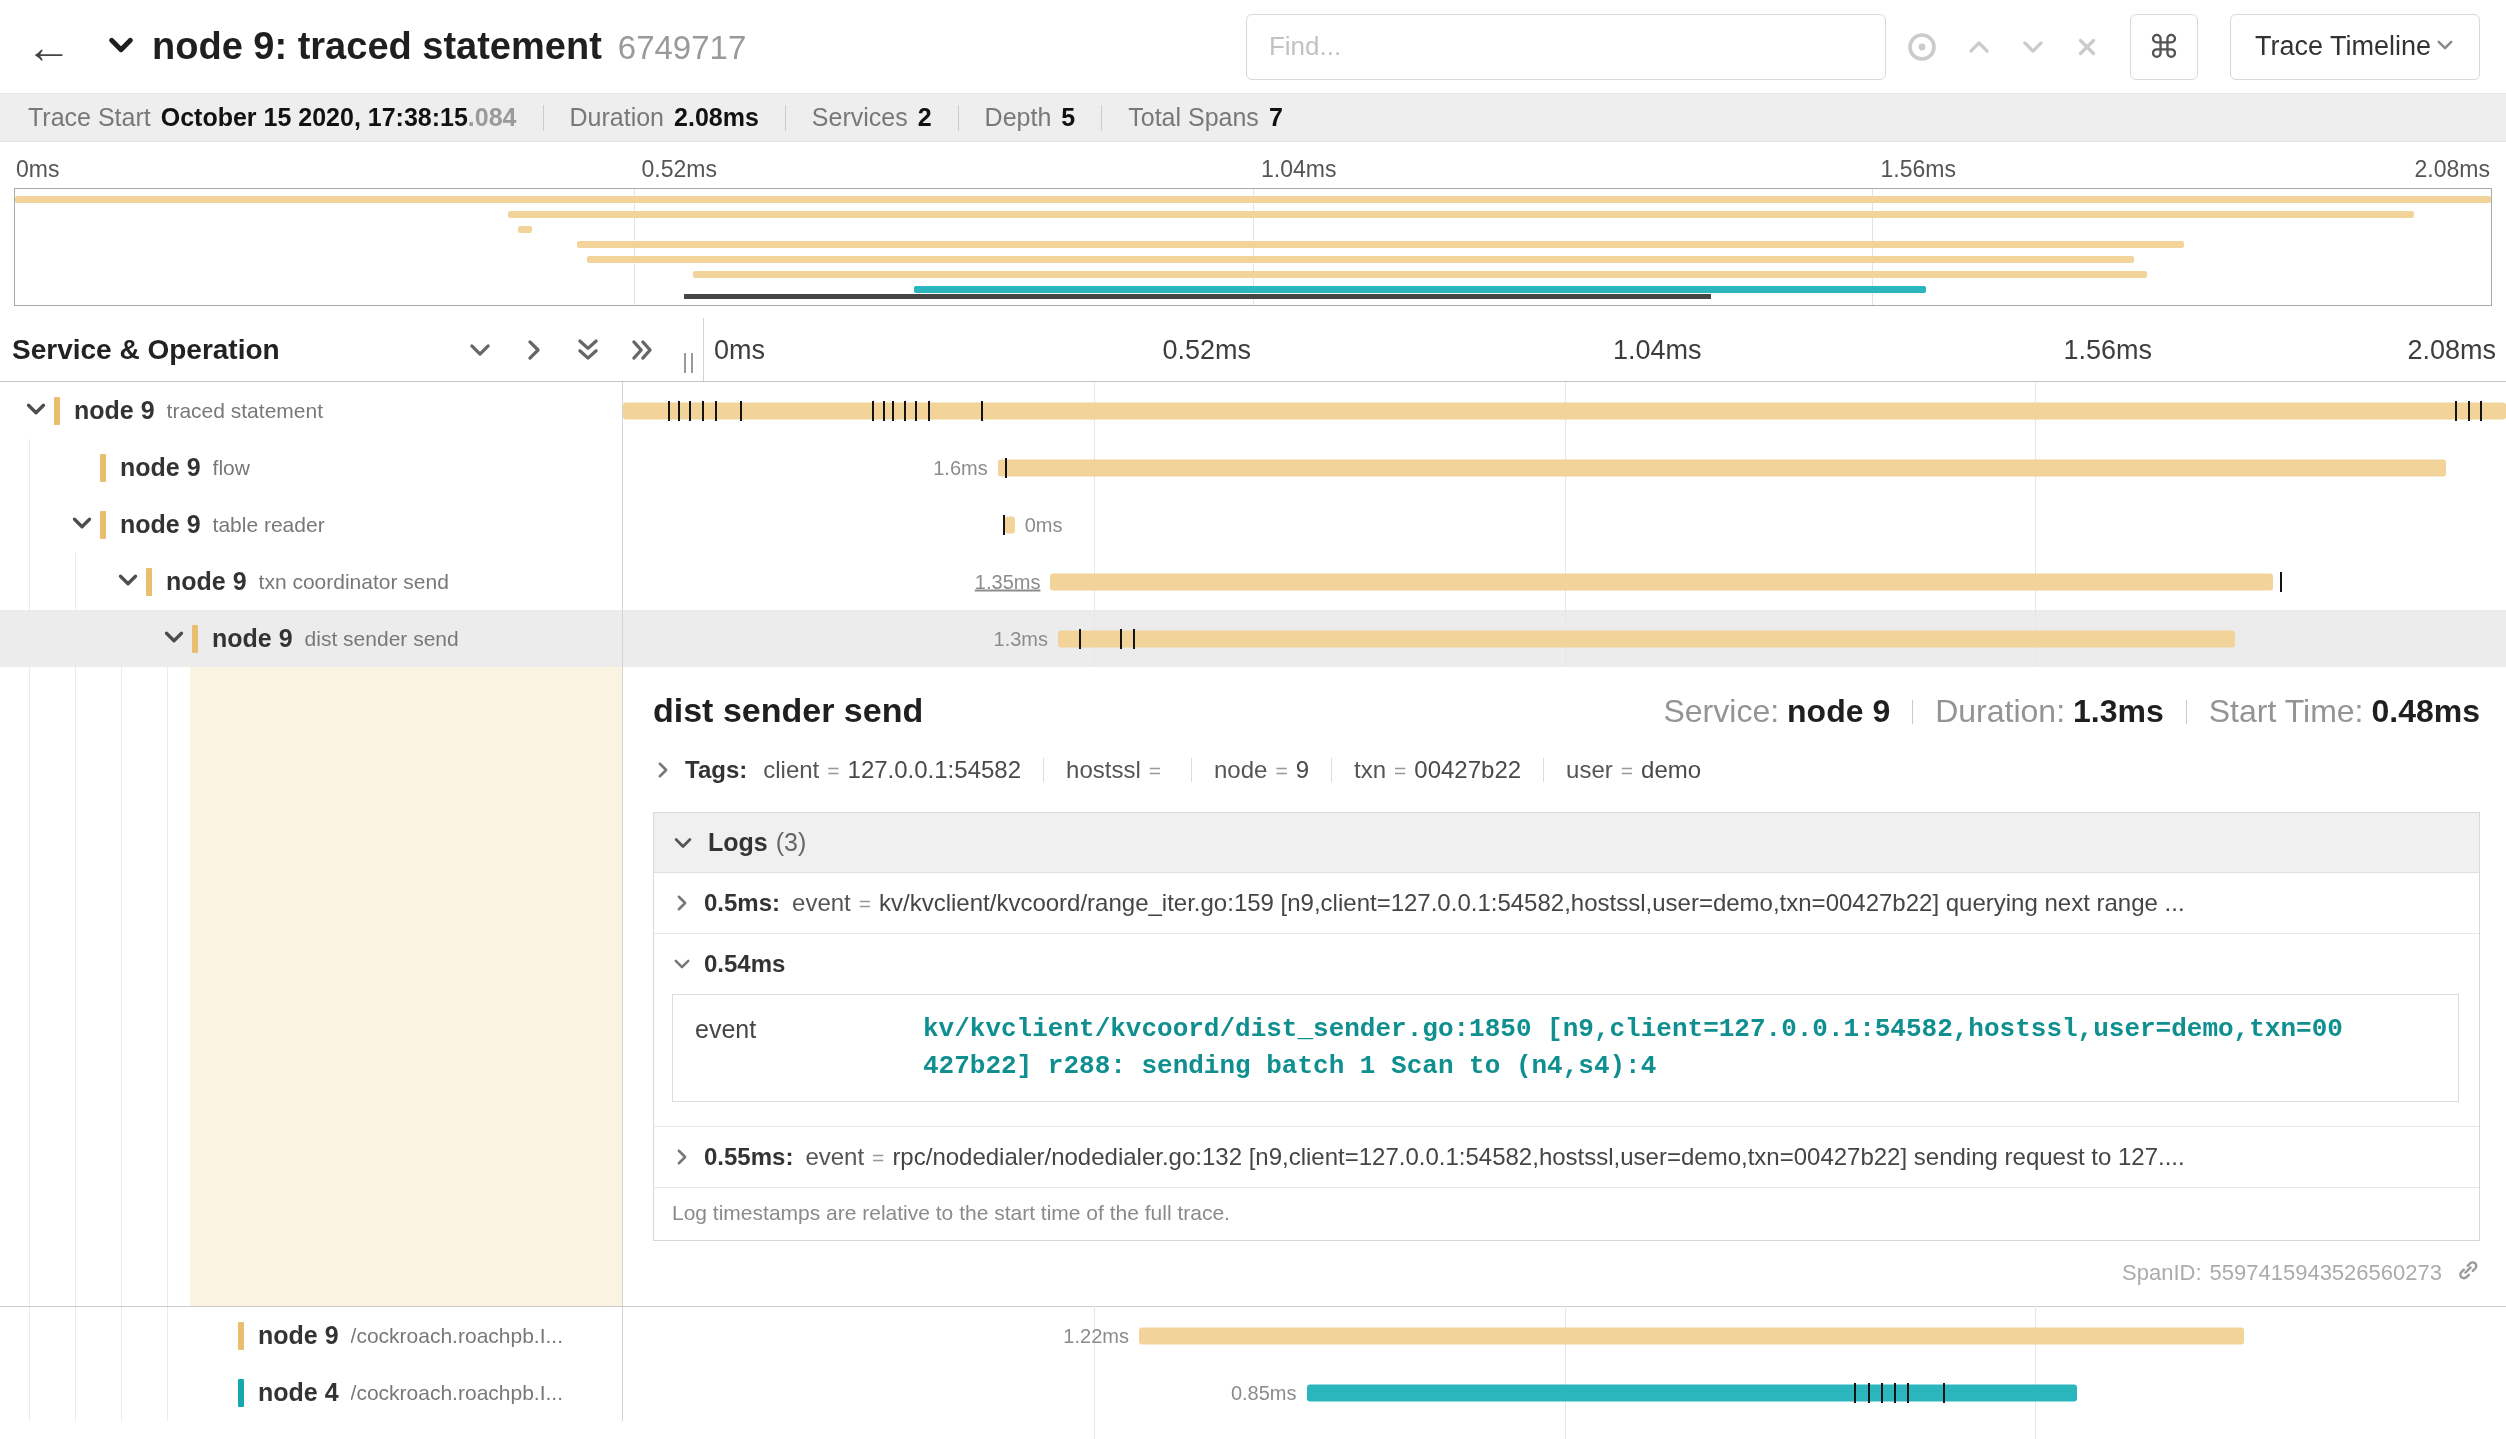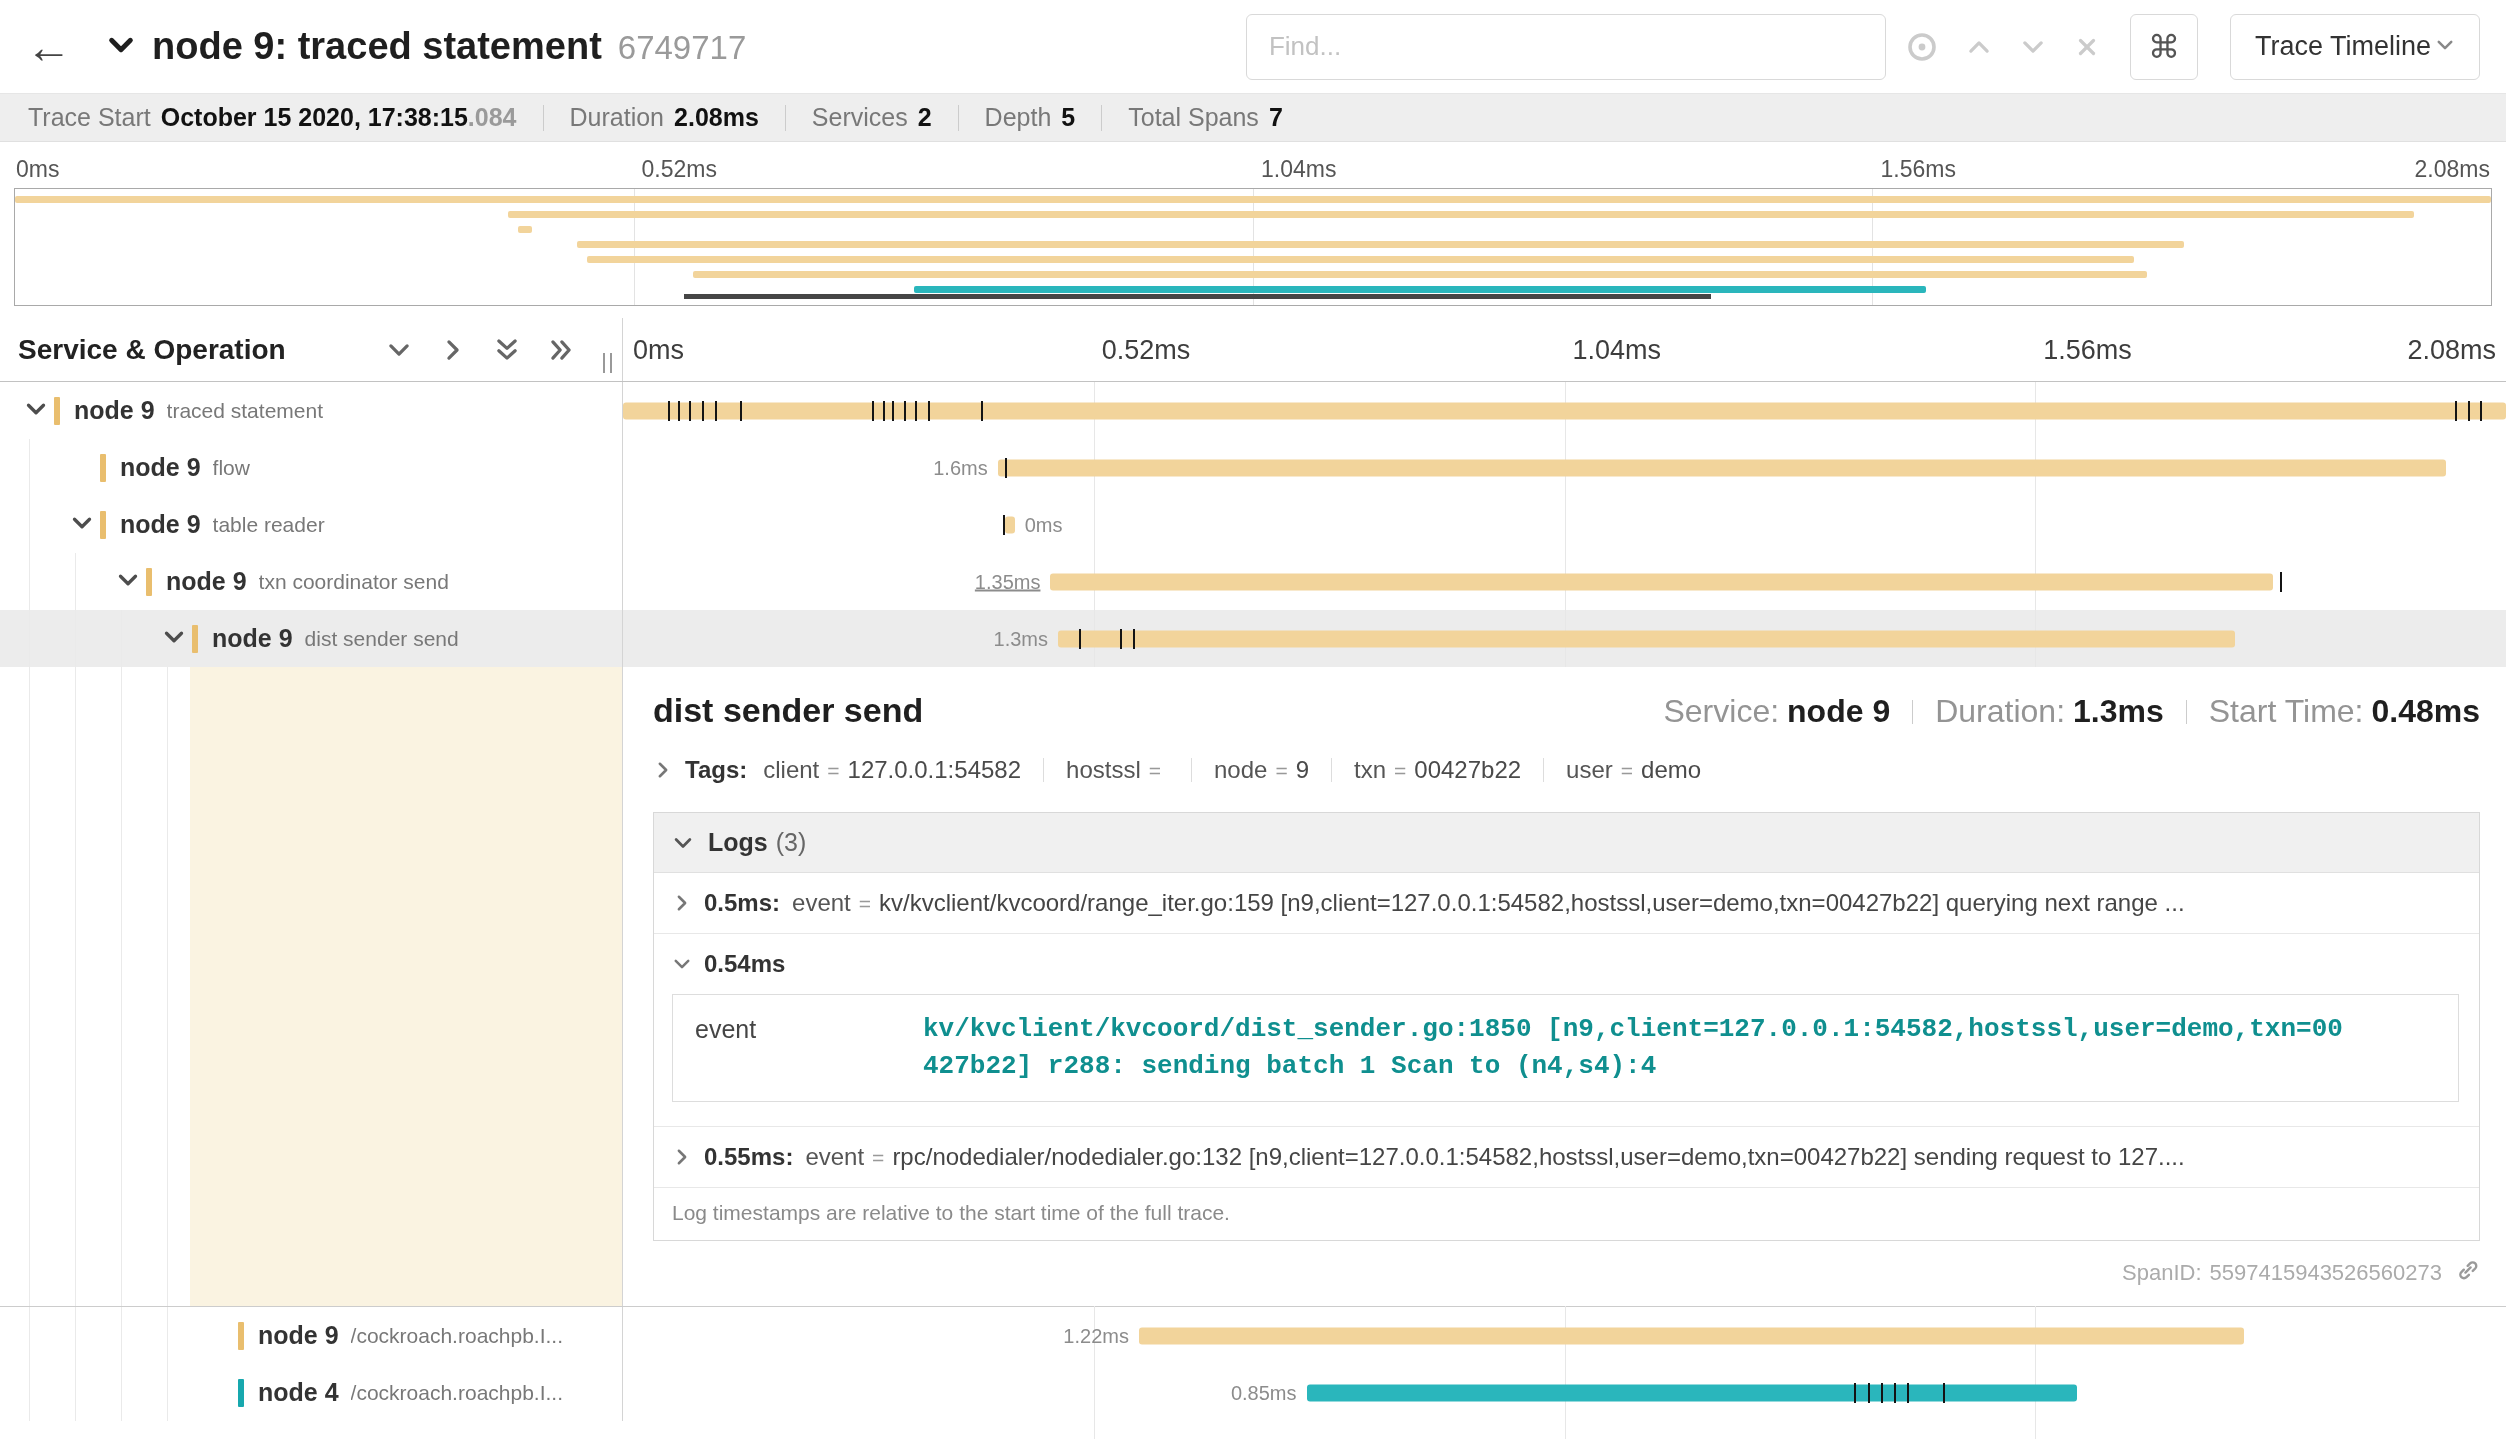--- a/index.html
+++ b/index.html
@@ -35,21 +35,21 @@
   .minimap{flex:none;background:#fff;padding:14px 14px 12px}
   .minimap-ticks{position:relative;height:32px;font-size:23px;color:#555}
   .minimap-ticks span{position:absolute;top:0;white-space:nowrap}
   .minimap-canvas{position:relative;height:118px;border:1px solid #a9a9a9;background:#fff;overflow:hidden;cursor:crosshair}
   .mini-grid{position:absolute;top:0;bottom:0;width:1px;background:#e3e3e3}
   .mini-span{position:absolute;height:7px;border-radius:2px}
   .mini-focus{position:absolute;height:5px;bottom:6px}
 
   
   .tl-header{height:64px;flex:none;display:flex;border-bottom:1px solid #c2c2c2}
-  .tl-header-left{width:623px;flex:none;display:flex;align-items:center;padding-left:18px;border-right:1px solid #d4d4d4;position:relative}
+  .tl-header-left{width:704px;flex:none;display:flex;align-items:center;padding-left:12px;border-right:1px solid #d4d4d4;position:relative}
   .soh{font-size:28px;font-weight:700;color:#222;margin-right:auto;white-space:nowrap}
   .tl-collapser{display:flex;align-items:center;gap:28px;margin-right:48px}
   .tl-collapser .icon{display:flex;cursor:pointer}
   .grip{position:absolute;right:10px;bottom:8px;width:9px;height:20px;border-left:2px solid #999;border-right:2px solid #999;cursor:col-resize}
   .tl-header-right{flex:1;position:relative;font-size:27px;color:#3d3d3d}
   .tl-header-right span{position:absolute;top:50%;transform:translateY(-50%);white-space:nowrap}
 
   
   .rows{flex:1;position:relative;overflow:hidden;background:#fff}
   .grid-overlay{position:absolute;left:623px;right:0;top:0;bottom:0;z-index:1;pointer-events:none}

